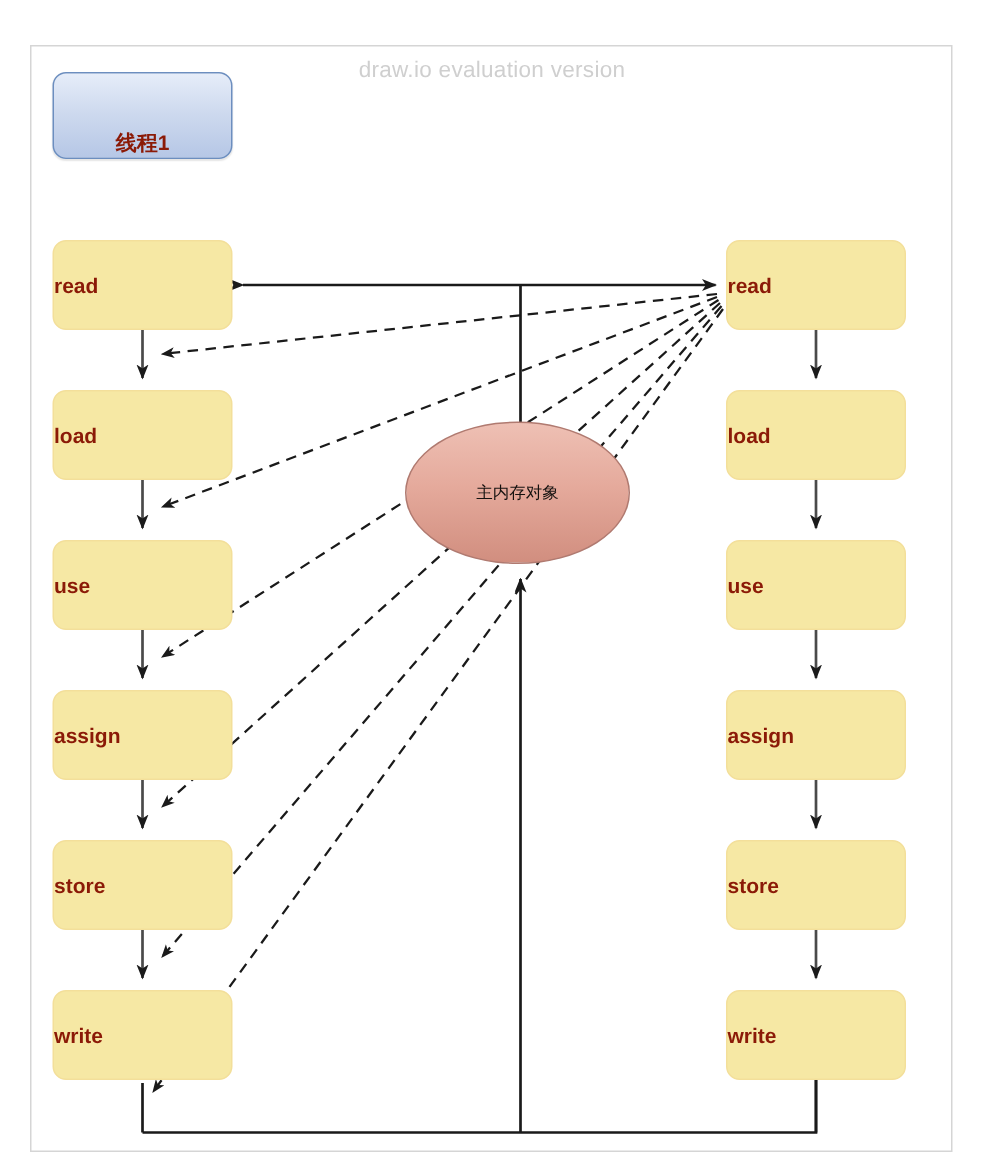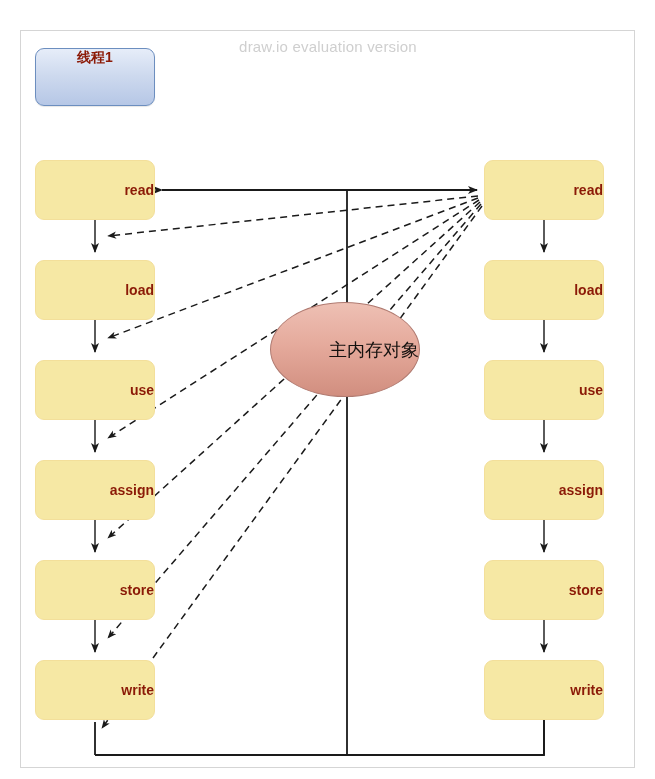--- a/index.html
+++ b/index.html
@@ -19,42 +19,42 @@
     position:absolute;left:208px;top:38px;width:240px;
     text-align:center;font-size:15px;color:#cfcfcf;
     letter-spacing:.2px;white-space:nowrap;
   }
 
   
   .thread{
     position:absolute;width:120px;height:58px;border-radius:9px;
     border:1px solid #6c8ebf;box-sizing:border-box;
     background:linear-gradient(to bottom,#e6edf9 0%,#cdd9ee 48%,#b6c7e6 100%);
-    display:flex;align-items:flex-start;justify-content:center;
+    display:flex;align-items:flex-end;justify-content:center;
     font-size:14px;font-weight:bold;color:#8b1a07;
     box-shadow:0 1px 1px rgba(0,0,0,.10);
   }
   .thread.t1{left:35px;top:48px;}
   .thread.t2{left:484px;top:48px;}
 
   
   .opbox{
     position:absolute;width:120px;height:60px;border-radius:9px;
     background:#f6e8a4;border:1px solid #f3df9a;box-sizing:border-box;
-    display:flex;align-items:center;justify-content:flex-end;
+    display:flex;align-items:center;justify-content:flex-start;
     font-size:14px;font-weight:bold;color:#8b1a07;
   }
 
   
   .memory{
-    position:absolute;left:270px;top:302px;width:150px;height:95px;
+    position:absolute;left:270px;top:281px;width:150px;height:95px;
     border-radius:50%;border:1px solid #b07a70;box-sizing:border-box;
     background:linear-gradient(to bottom,#eec0b4 0%,#e5aa9c 45%,#d18e7f 100%);
-    display:flex;align-items:center;justify-content:flex-end;
-    font-size:18px;color:#14110f;
+    display:flex;align-items:center;justify-content:center;
+    font-size:11px;color:#14110f;
   }
   svg.layer{position:absolute;left:0;top:0;width:655px;height:779px;overflow:visible;}
 </style>
 </head>
 <body>
 
 <div id="canvas">
 
   <div class="frame"></div>
 

